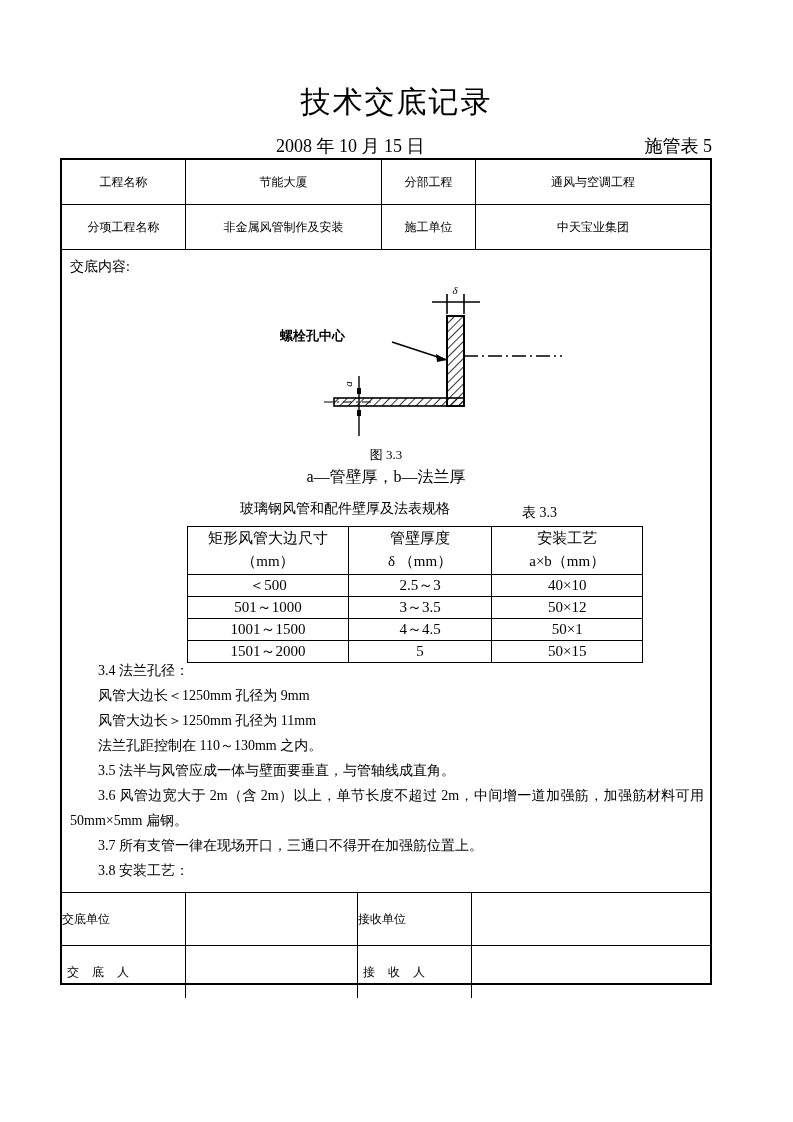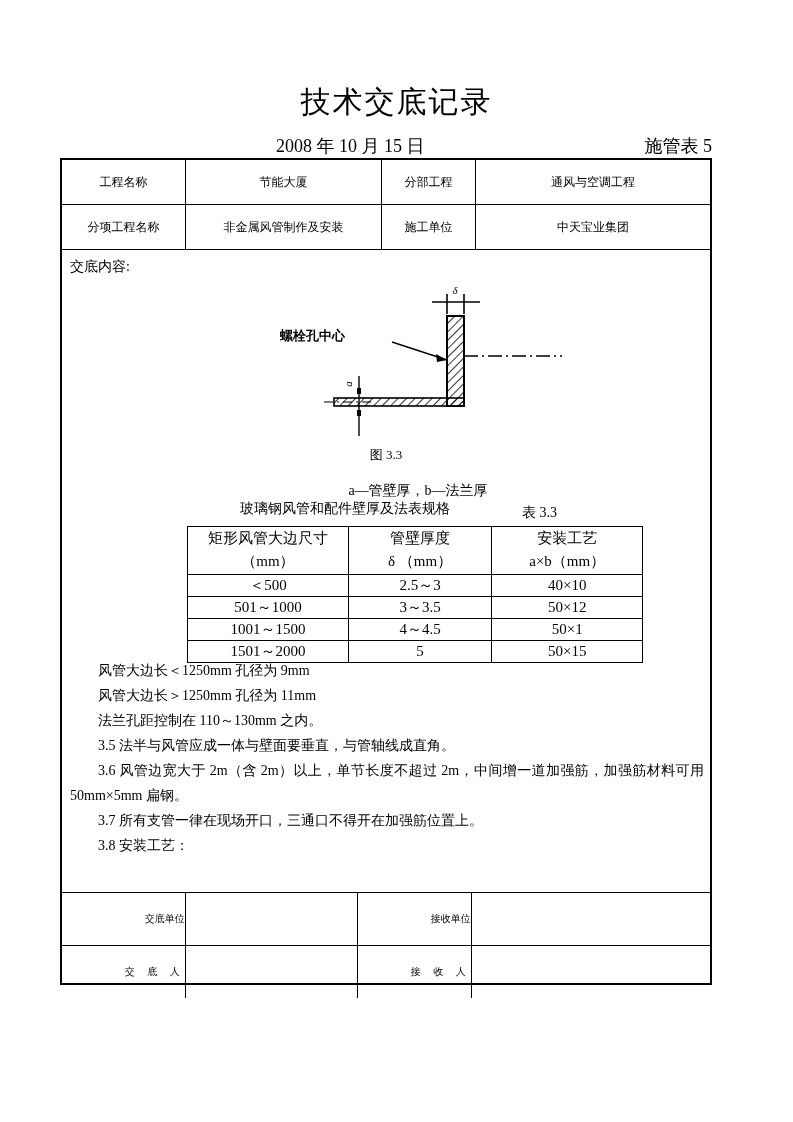--- a/index.html
+++ b/index.html
@@ -110,21 +110,21 @@
     height: 160px;
   }
   .fig-caption {
     position: absolute;
     left: 0;
     width: 100%;
     text-align: center;
     font-size: 13px;
   }
   .fig-cap-1 { top: 196px; }
-  .fig-cap-2 { top: 232px; font-size: 14px; margin-left: 32px; }
+  .fig-cap-2 { top: 217px; font-size: 16px; }
   .tbl-title-row {
     position: absolute;
     left: 0;
     top: 250px;
     width: 100%;
     height: 20px;
     font-size: 14px;
   }
   .tbl-title-main {
     position: absolute;
@@ -190,22 +190,22 @@
     display: flex;
     width: 100%;
     box-sizing: border-box;
     border-bottom: 1px solid #000;
   }
   .frow:last-child { border-bottom: none; }
   .fcell {
     box-sizing: border-box;
     height: 52px;
     line-height: 52px;
-    text-align: right;
-    font-size: 10px;
+    text-align: left;
+    font-size: 12px;
     border-right: 1px solid #000;
     white-space: nowrap;
   }
   .fcell:last-child { border-right: none; }
   .f1 { width: 124px; }
   .f2 { width: 173px; }
   .f3 { width: 114px; }
   .f4 { width: 239px; }
   .sp-name { letter-spacing: 5px; text-indent: 5px; }
 </style>
@@ -317,20 +317,21 @@
           </tr>
           <tr>
             <td>1501～2000</td>
             <td>5</td>
             <td>50×15</td>
           </tr>
         </tbody>
       </table>
 
       <div class="body-text">
+        <p class="para-sub">3.4 法兰孔径：</p>
         <p class="para-sub">风管大边长＜1250mm 孔径为 9mm</p>
         <p class="para-sub">风管大边长＞1250mm 孔径为 11mm</p>
         <p class="para-sub">法兰孔距控制在 110～130mm 之内。</p>
         <p class="para">3.5 法半与风管应成一体与壁面要垂直，与管轴线成直角。</p>
         <p class="para">3.6 风管边宽大于 2m（含 2m）以上，单节长度不超过 2m，中间增一道加强筋，加强筋材料可用 50mm×5mm 扁钢。</p>
         <p class="para">3.7 所有支管一律在现场开口，三通口不得开在加强筋位置上。</p>
         <p class="para">3.8 安装工艺：</p>
       </div>
 
     </div>

